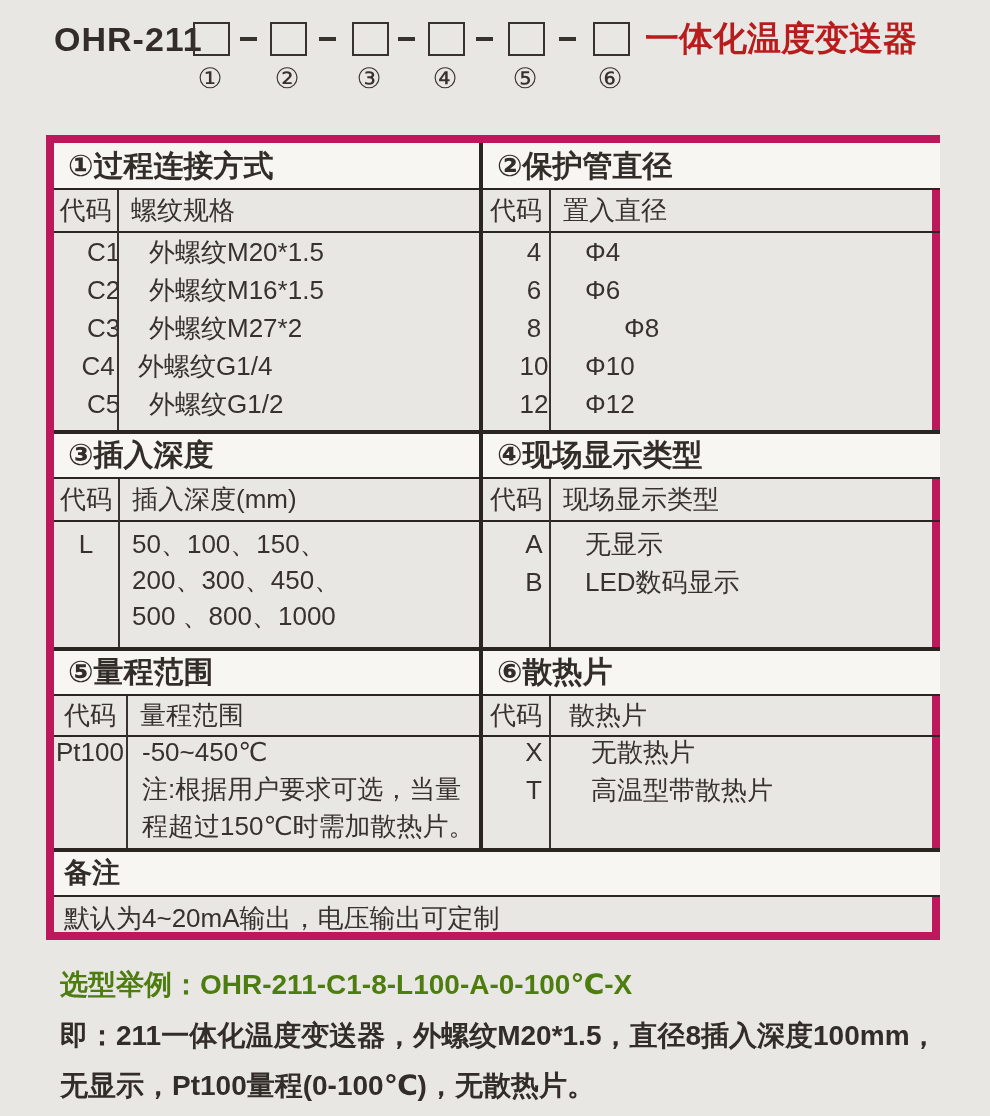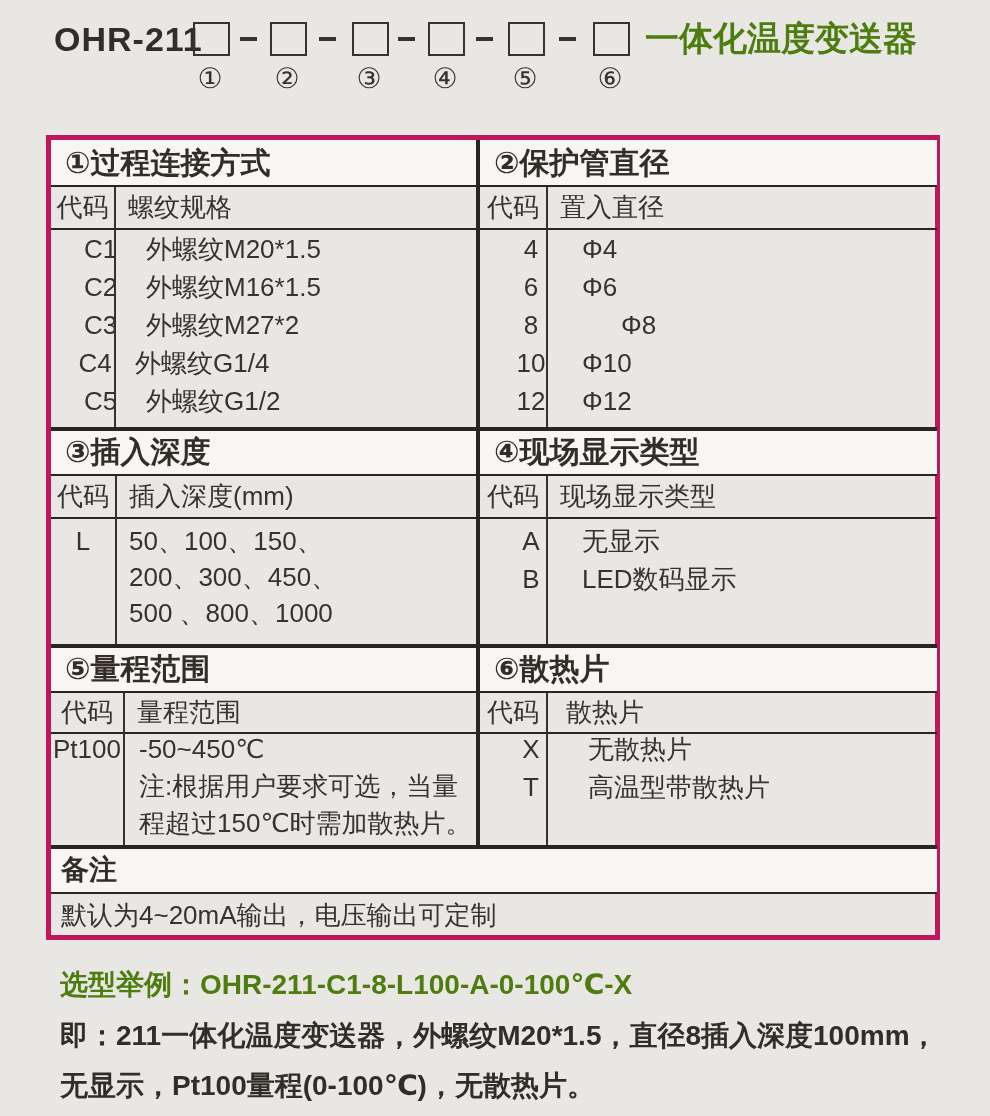--- a/index.html
+++ b/index.html
@@ -3,24 +3,24 @@
 <meta charset="utf-8">
 <style>
   html,body{margin:0;padding:0;}
   body{background:#e9e7e4;font-family:"Liberation Sans","DejaVu Sans",sans-serif;}
   .page{position:relative;width:990px;height:1116px;background:#e9e7e4;overflow:hidden;color:#38322e;}
   .abs{position:absolute;}
   
   .model{font-size:34px;font-weight:bold;letter-spacing:1px;color:#332d29;}
   .codebox{position:absolute;width:33px;height:30px;border:2.5px solid #38322e;background:transparent;}
   .dash{position:absolute;width:17px;height:3.5px;background:#38322e;}
-  .product{font-size:34px;font-weight:bold;color:#4d7c0f;letter-spacing:0px;}
+  .product{font-size:34px;font-weight:bold;color:#b91c1c;letter-spacing:0px;}
   .slot{position:absolute;font-size:28px;color:#38322e;width:34px;text-align:center;}
   
-  .tbl{position:absolute;left:46px;top:135px;width:894px;height:805px;border:5px solid #be185d;box-sizing:border-box;}
+  .tbl{position:absolute;left:46px;top:135px;width:894px;height:805px;border:8px solid #be185d;box-sizing:border-box;}
   .hline{position:absolute;left:0;width:886px;background:#2a2521;}
   .vline{position:absolute;background:#2a2521;}
   .cdiv{position:absolute;width:2px;background:#38322e;}
   .whiterow{position:absolute;left:0;width:886px;background:#f7f6f2;}
   .sectitle{position:absolute;font-size:30px;font-weight:bold;color:#332d29;line-height:45px;white-space:nowrap;}
   .colhead,.bodytxt{font-size:26px;color:#38322e;white-space:nowrap;}
   .codecell{position:absolute;text-align:center;font-size:26px;color:#38322e;}
   .trow{position:absolute;display:flex;align-items:center;padding-left:18px;}
   .trow .code{display:inline-block;text-align:center;font-size:26px;}
   .trow .val{display:inline-block;font-size:26px;white-space:nowrap;}

